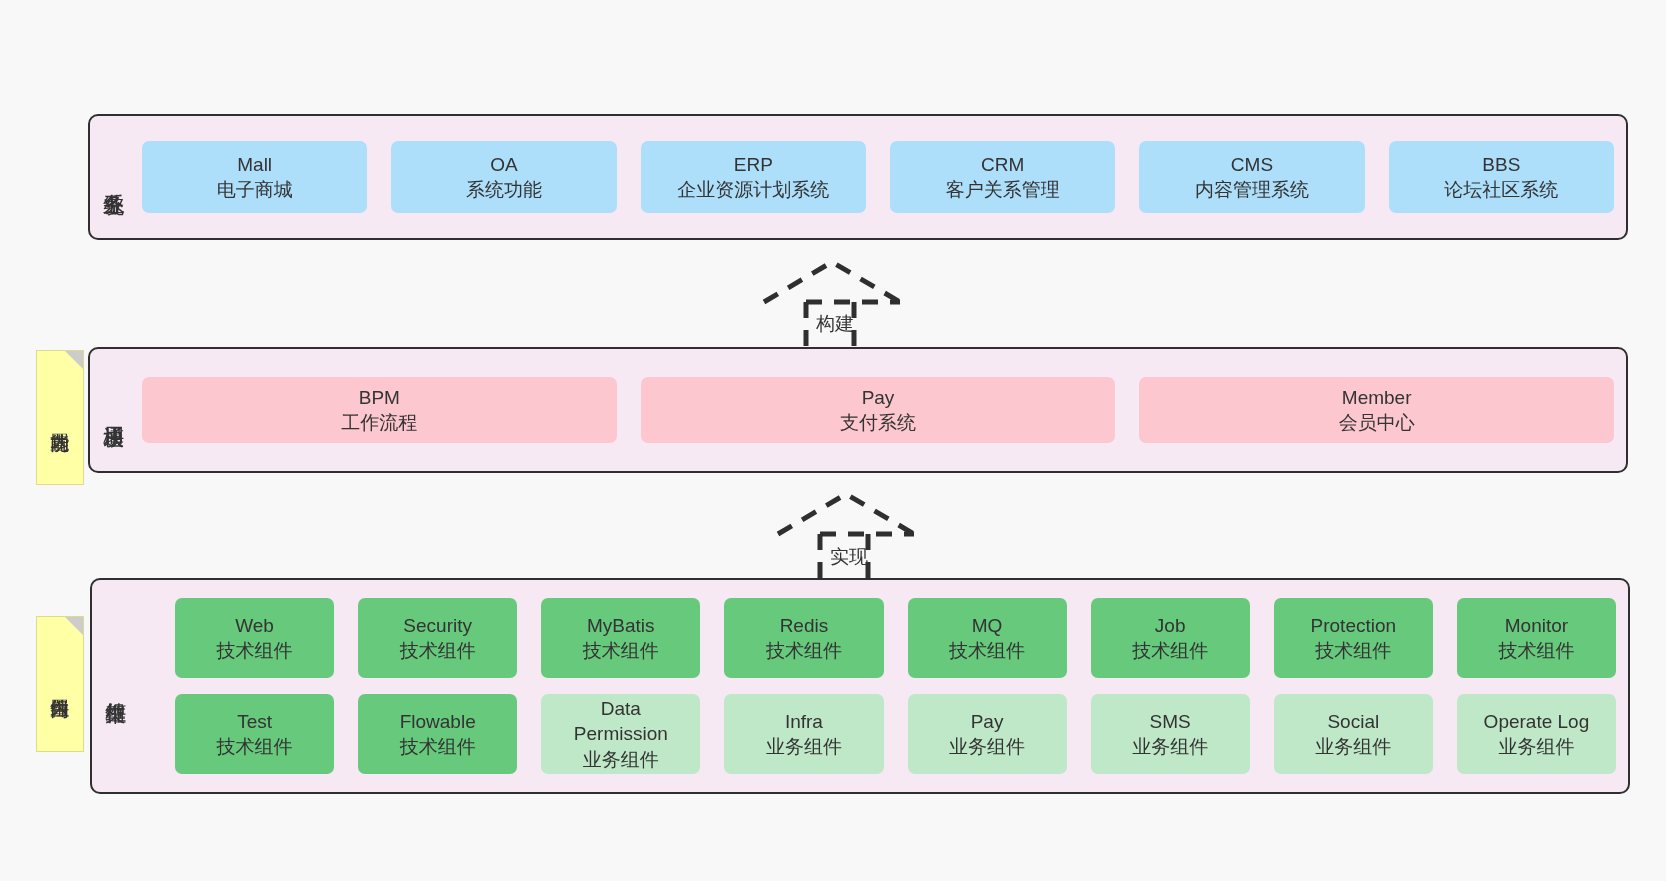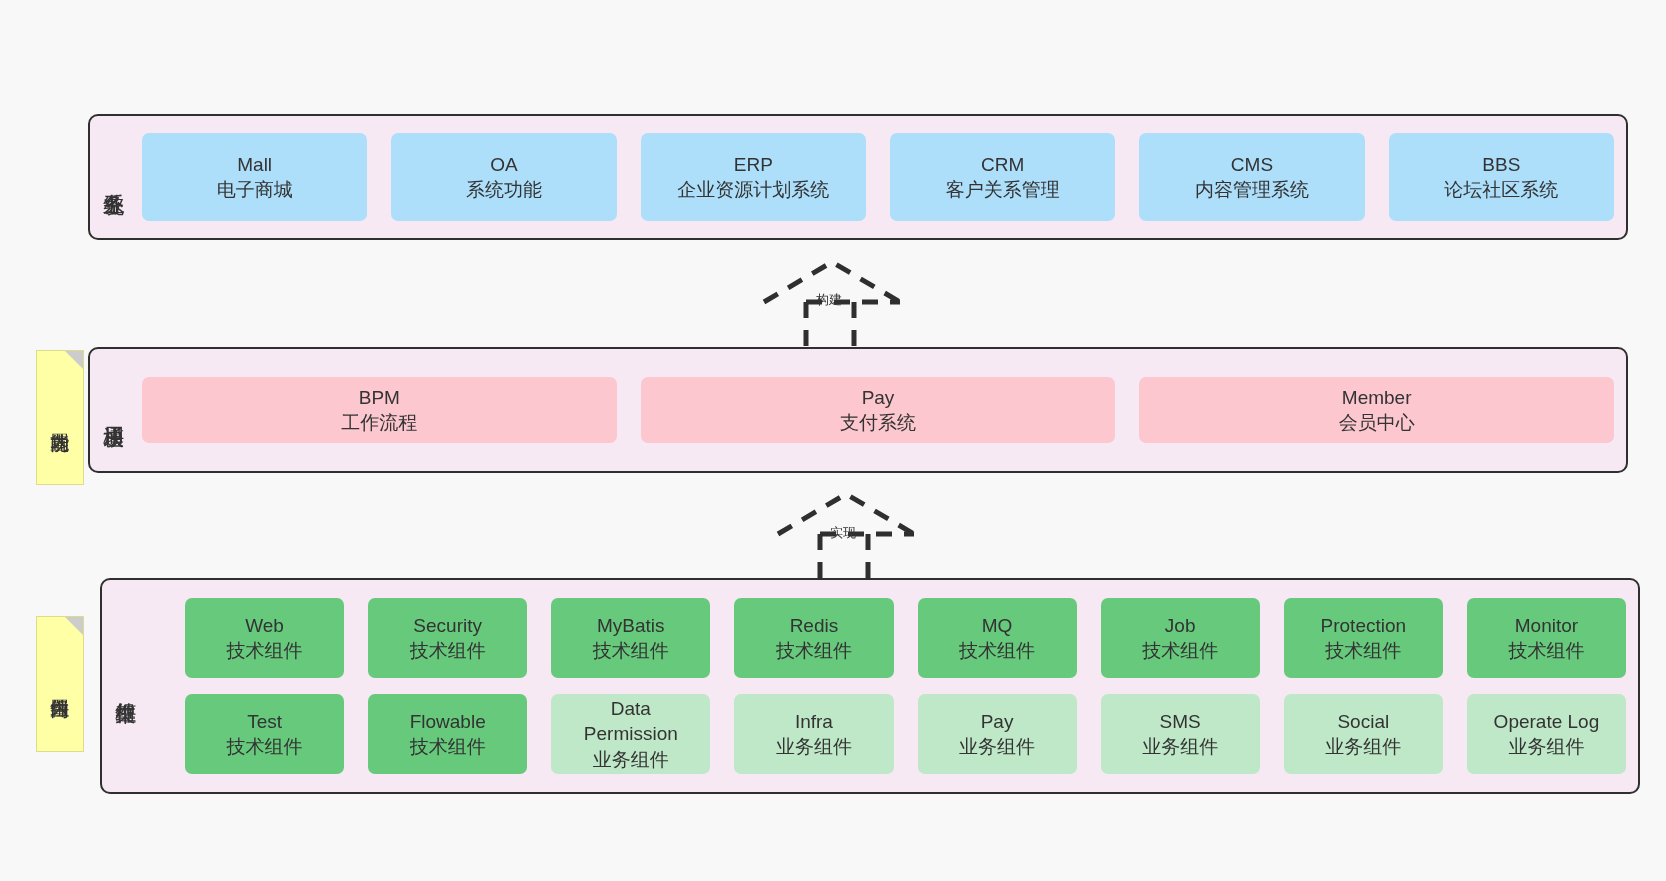--- a/index.html
+++ b/index.html
@@ -76,21 +76,21 @@
     font-size: 19px;
     line-height: 1.32;
     color: #333333;
     box-sizing: border-box;
     padding: 4px 6px;
     user-select: none;
   }
   .box .b-title { display: block; }
   .box .b-sub { display: block; }
 
-  .box.blue   { background: #addffb; height: 88px; }
+  .box.blue   { background: #addffb; height: 72px; }
   .box.red    { background: #f4676f; height: 86px; }
   .box.pink   { background: #fcc7ce; height: 66px; }
   .box.green  { background: #66c97c; height: 80px; }
   .box.mint   { background: #bfe8c8; height: 80px; }
 
   
   .note {
     position: absolute;
     width: 48px;
     background: #ffffa6;
@@ -118,26 +118,27 @@
     border-left: 18px solid transparent;
   }
 
   
   .arrow {
     position: absolute;
     z-index: 2;
   }
   .arrow-label {
     position: absolute;
-    font-size: 13px;
+    font-size: 19px;
     color: #333333;
     background: transparent;
     white-space: nowrap;
     user-select: none;
     z-index: 4;
+    margin-top: 20px;
   }
 </style>
 </head>
 <body>
 
 <div id="canvas">
 
   <div class="layer" id="layer-business" style="left:88px; top:114px; width:1540px; height:126px;">
     <div class="layer-title">业务系统</div>
     <div class="layer-body">
@@ -209,21 +210,21 @@
     <path d="M 62 46 L 62 98" fill="none" stroke="#2f2f2f" stroke-width="5" stroke-dasharray="16,12"></path>
     <path d="M 110 46 L 110 98" fill="none" stroke="#2f2f2f" stroke-width="5" stroke-dasharray="16,12"></path>
   </svg>
   <div class="arrow-label" style="left:830px; top:524px;">实现</div>
 
   <div class="note" style="left:36px; top:616px; height:136px;">
     <span class="fold"></span>
     <span>内置组件</span>
   </div>
 
-  <div class="layer" id="layer-framework" style="left:100px; top:578px; width:1540px; height:216px;gap:31px;">
+  <div class="layer" id="layer-framework" style="left:90px; top:578px; width:1540px; height:216px;gap:31px;">
     <div class="layer-title">框架组件</div>
     <div class="layer-body">
 
       <div class="row">
         <div class="box green">
           <span class="b-title">Web</span>
           <span class="b-sub">技术组件</span>
         </div>
         <div class="box green">
           <span class="b-title">Security</span>

